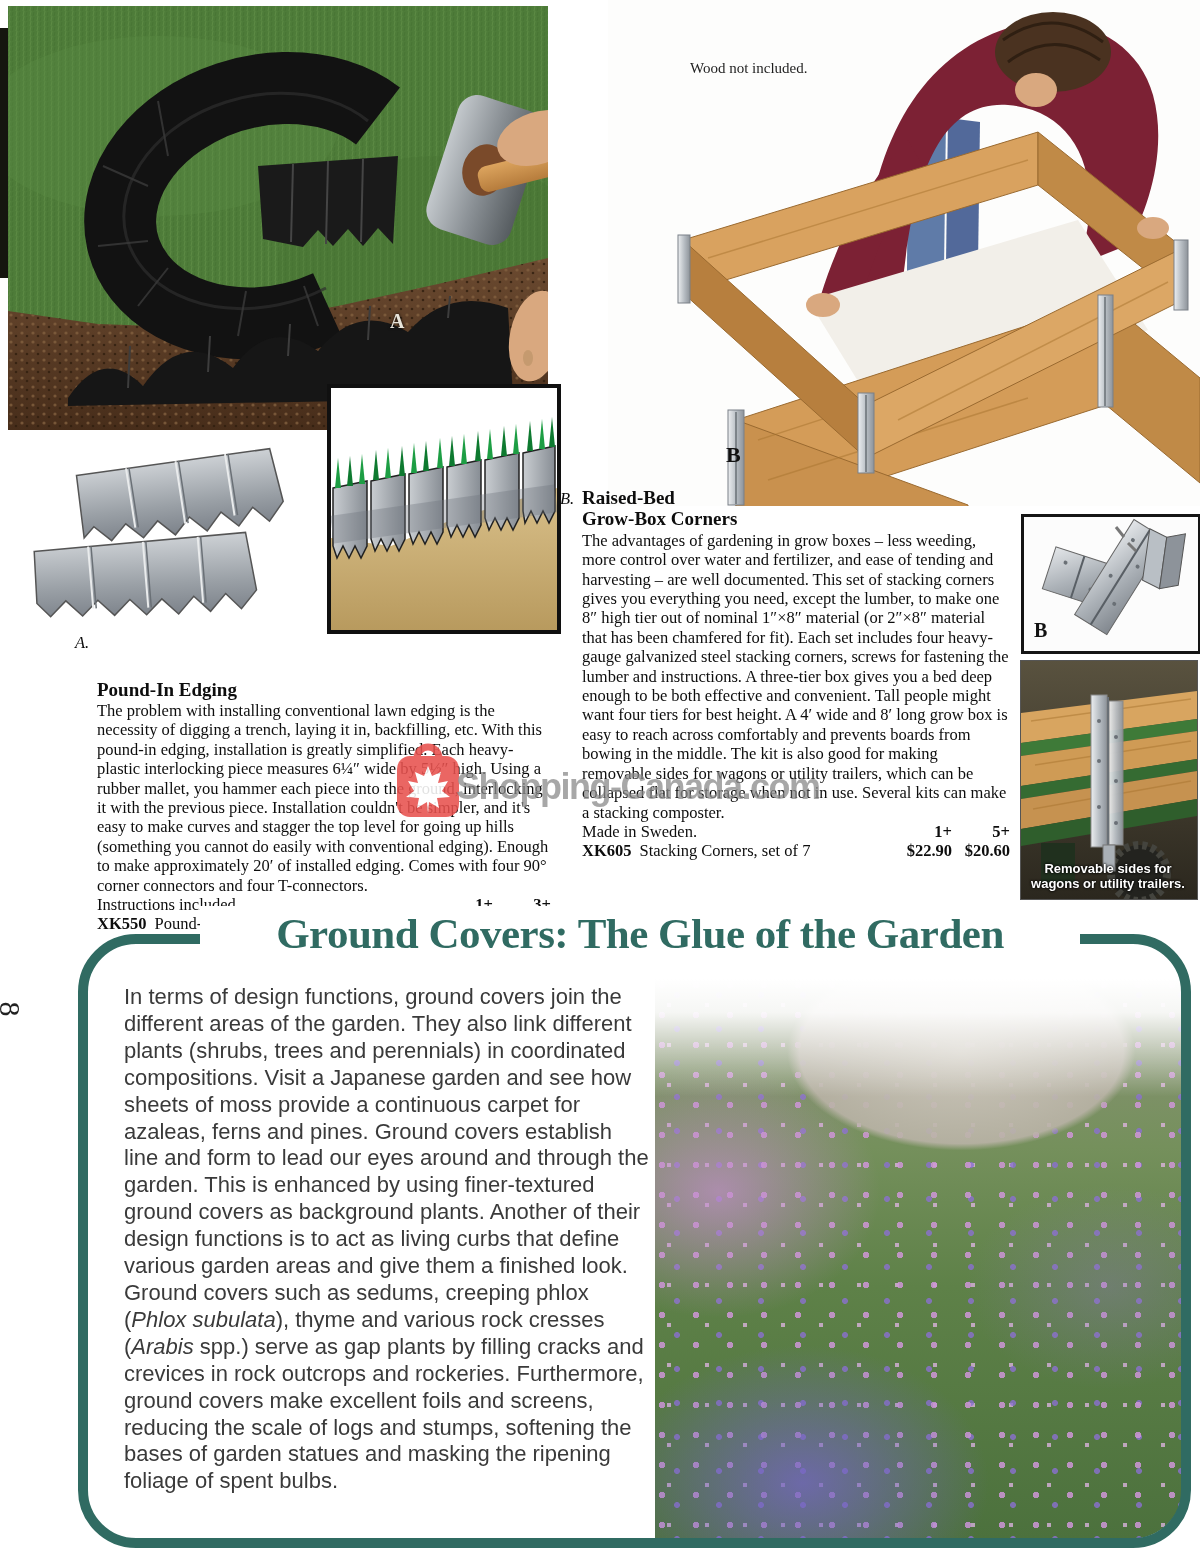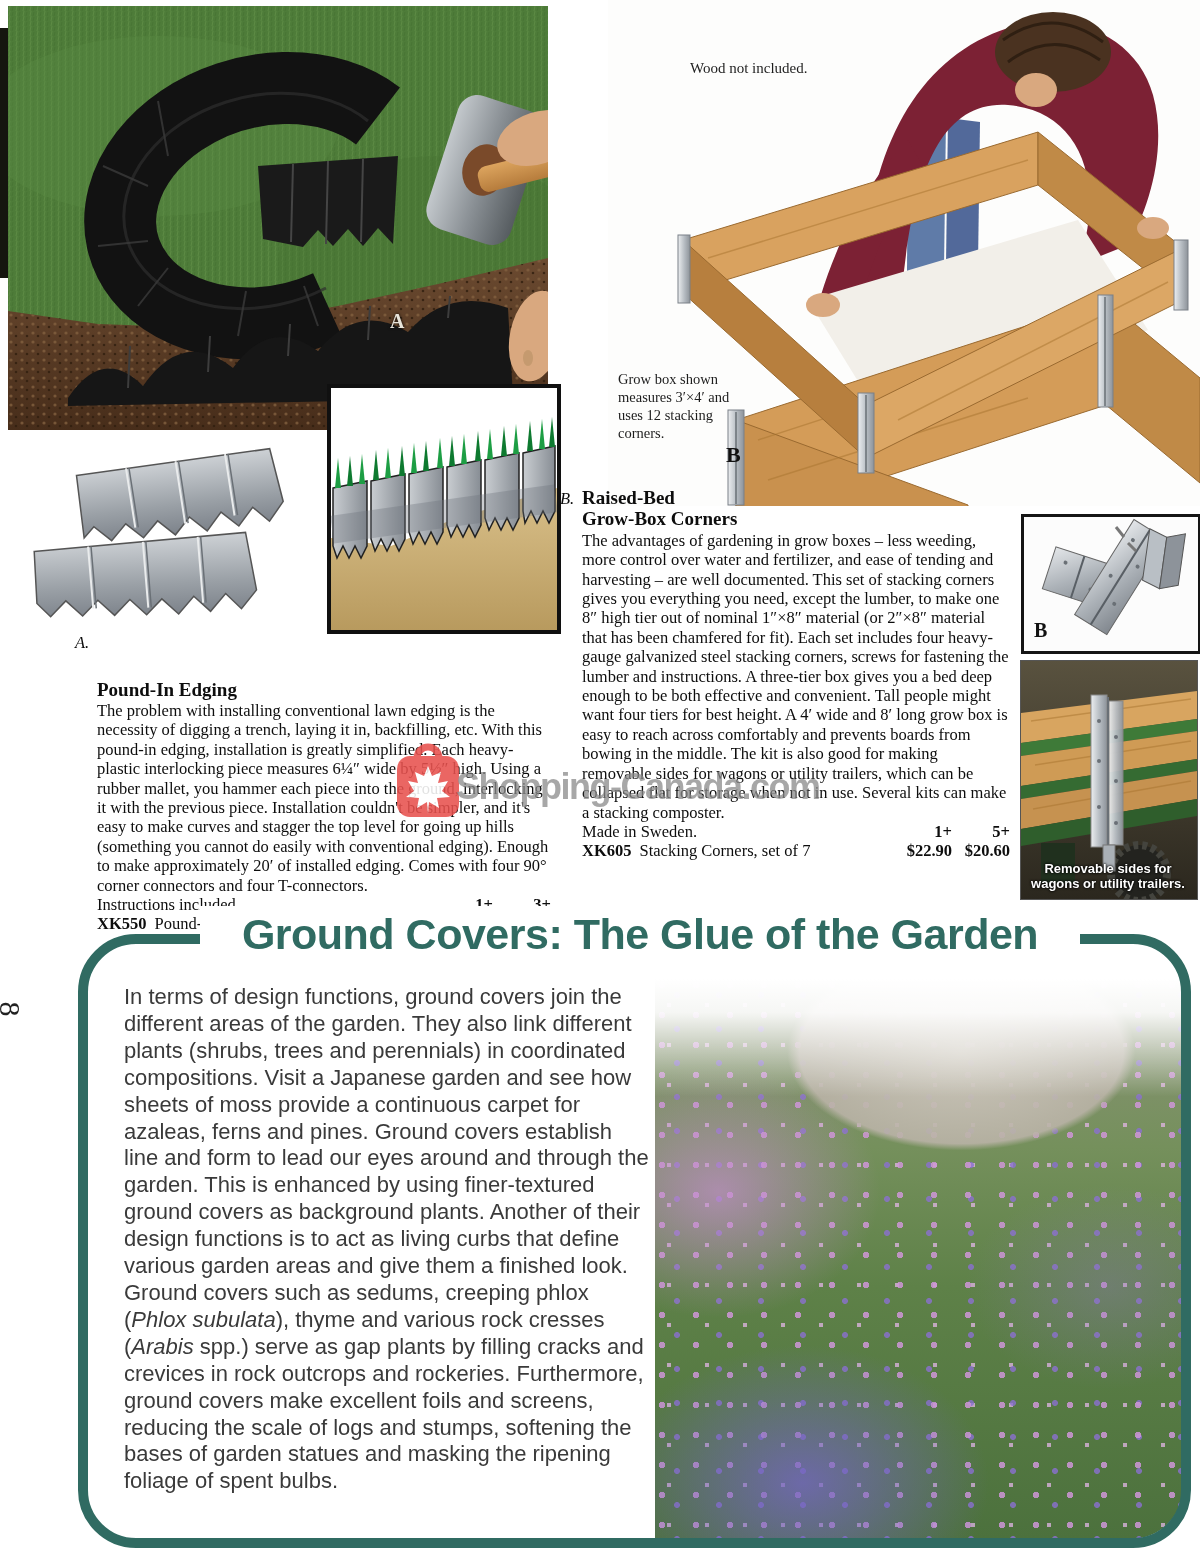--- a/index.html
+++ b/index.html
@@ -61,21 +61,21 @@
   
   #watermark{left:396px;top:742px;z-index:6;display:flex;align-items:center;opacity:.88;}
   #wm-icon{width:64px;height:76px;flex:none;}
   #wm-text{font-family:"Liberation Sans",sans-serif;font-weight:bold;font-size:36px;
     letter-spacing:-1.5px;color:rgba(138,138,138,.85);margin-left:-4px;margin-top:14px;}
 
   
   #featureBox{left:78px;top:934px;width:1113px;height:614px;box-sizing:border-box;
     border:10px solid #306b62;border-radius:58px;z-index:4;pointer-events:none;}
   #featureTitle{left:200px;top:906px;width:880px;z-index:5;text-align:center;
-    background:#ffffff;font-family:Liberation Sans, sans-serif;font-weight:bold;
+    background:#ffffff;font-family:Liberation Serif, serif;font-weight:bold;
     font-size:43px;line-height:56px;color:#306b62;letter-spacing:-.5px;}
   #featureBody{left:124px;top:984px;width:526px;z-index:3;
     font-family:"Liberation Sans",sans-serif;font-size:22px;line-height:26.9px;color:#3a3a3a;}
   #flowerPhoto{left:655px;top:979px;width:528px;height:560px;z-index:2;
     border-radius:0 0 52px 0;
     background-color:#5e8148;
     background-image:
       linear-gradient(to bottom,#ffffff 0%,rgba(255,255,255,.92) 6%,rgba(255,255,255,0) 21%),
       radial-gradient(ellipse 300px 170px at 58% 13%,rgba(208,202,192,.95) 0%,rgba(186,179,167,.9) 54%,rgba(186,179,167,0) 58%),
       radial-gradient(ellipse 270px 210px at 12% 38%,rgba(198,142,208,.7) 0%,rgba(198,142,208,0) 60%),
@@ -287,21 +287,20 @@
       <rect x="120" y="410" width="16" height="95"></rect>
       <rect x="566" y="240" width="14" height="70"></rect>
       <rect x="70" y="235" width="12" height="68"></rect>
     </g>
     <path d="M258 395 L258 472 M497 297 L497 406 M128 412 L128 504" stroke="#6a7076" stroke-width="1.5"></path>
 
     <ellipse cx="215" cy="305" rx="17" ry="12" fill="#d9a87f"></ellipse>
     <ellipse cx="545" cy="228" rx="16" ry="11" fill="#d9a87f"></ellipse>
   </svg>
   <div id="note-wood" class="photo-note">Wood not included.</div>
-  <div id="note-growbox" class="photo-note">Grow box shown measures 3′×4′ and uses 12 stacking corners.</div>
   <div id="photoB-letter" class="photo-letter">B</div>
 </div>
 
 <div id="sectionB" class="abs product-block">
   <div class="prod-head">
     <span class="prod-marker">B.</span>
     <span>
       <span class="prod-title">Raised-Bed</span><br>
       <span class="prod-title">Grow-Box Corners</span>
     </span>

